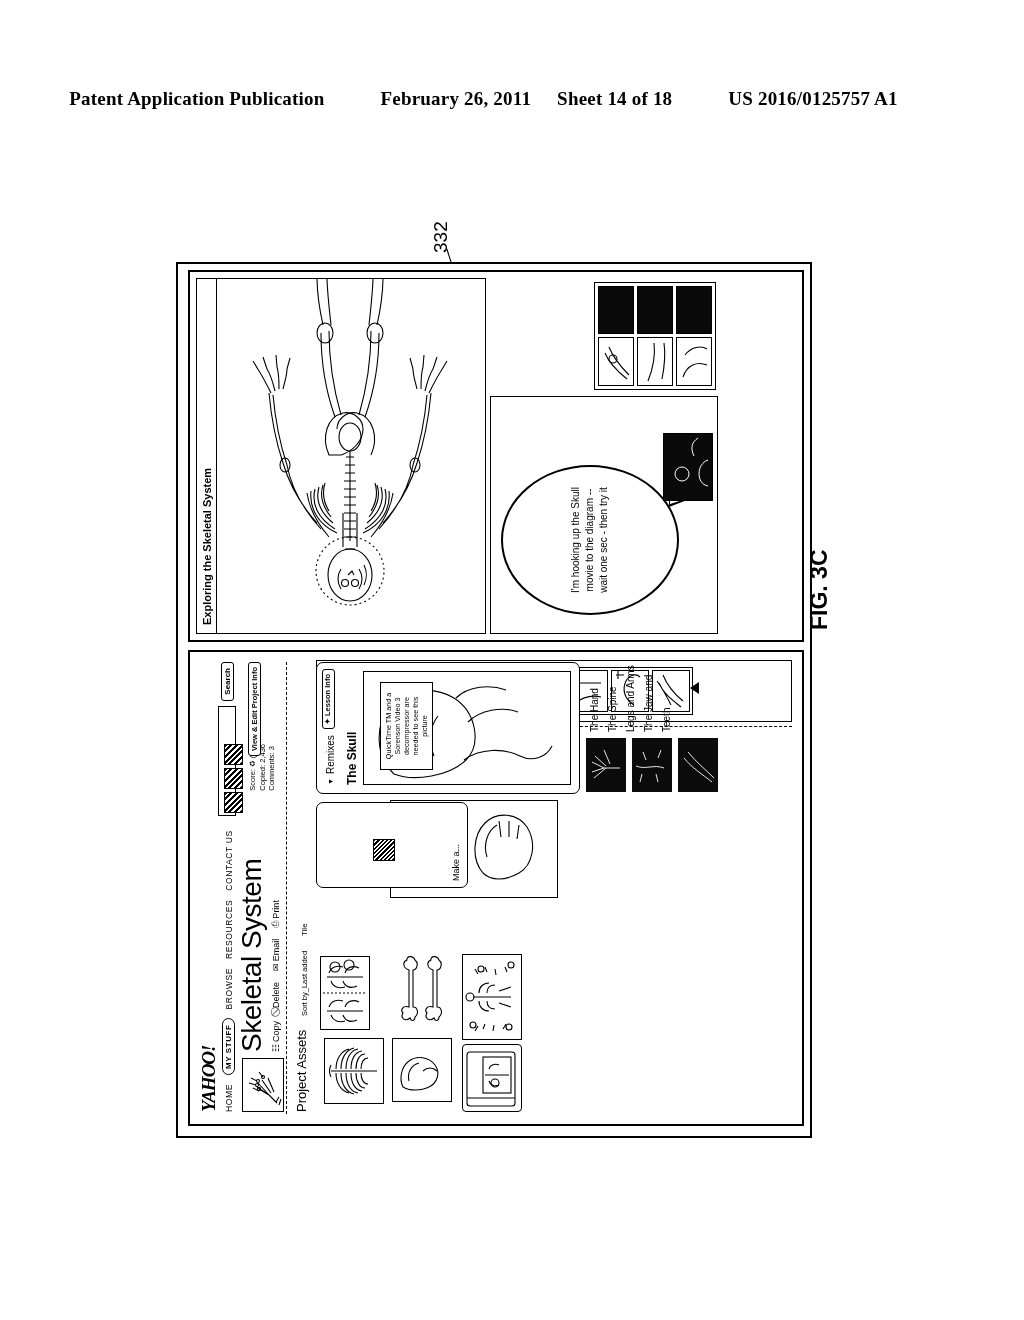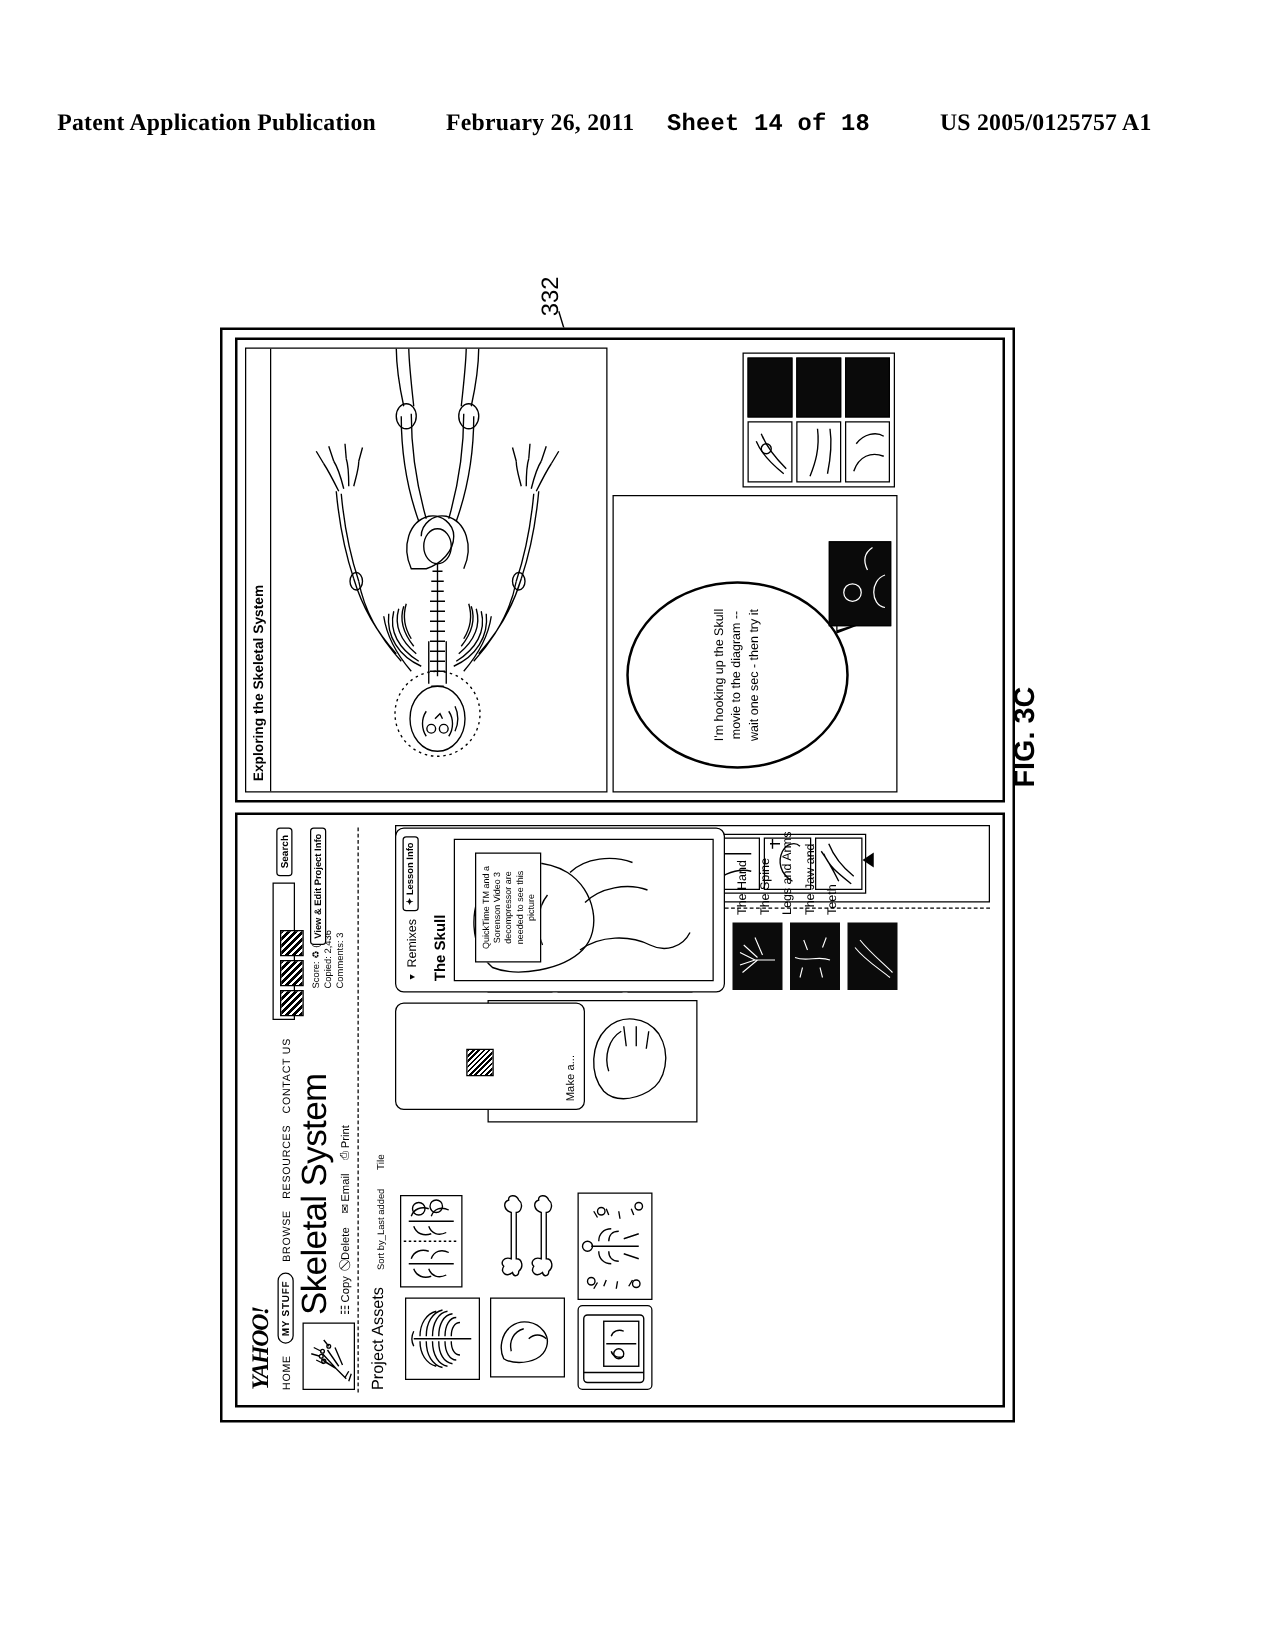--- a/index.html
+++ b/index.html
@@ -6,21 +6,21 @@
   body{width:1024px;height:1320px;position:relative;
        font-family:"Liberation Serif",serif;color:#000;overflow:hidden;}
 
   
   .pat-header{position:absolute;top:88px;left:0;width:967px;
     display:flex;justify-content:center;align-items:baseline;gap:12px;
     font-family:"Liberation Serif",serif;font-weight:bold;font-size:19px;
     letter-spacing:.2px;}
   .pat-header .h-pub{margin-right:44px;}
   .pat-header .h-date{margin-right:14px;}
-  .pat-header .h-sheet{margin-right:44px;font-family:Liberation Mono, monospace;}
+  .pat-header .h-sheet{margin-right:44px;}
 
   
   .fig-label{position:absolute;left:806px;top:630px;
     font-family:"Liberation Sans",sans-serif;font-weight:bold;font-size:23px;
     transform:rotate(-90deg);transform-origin:left top;white-space:nowrap;}
 
   
   
   #stage{position:absolute;left:176px;top:1138px;
          width:880px;height:640px;
@@ -189,21 +189,21 @@
   
   .art{stroke:#000;fill:none;stroke-width:1.1;}
 </style>
 </head>
 <body>
 
 <div class="pat-header">
   <span class="h-pub">Patent Application Publication</span>
   <span class="h-date">February 26, 2011</span>
   <span class="h-sheet">Sheet 14 of 18</span>
-  <span class="h-num">US 2005/0125757 A1</span>
+  <span class="h-num">US 2016/0125757 A1</span>
 </div>
 
 <div class="fig-label">FIG. 3C</div>
 
 <div class="callout" style="left:181px;top:735px;">330</div>
 <div class="callout" style="left:430px;top:253px;">332</div>
 <div class="callout" style="left:200px;top:970px;">334</div>
 <div class="callout" style="left:778px;top:915px;">335</div>
 <div class="callout" style="left:767px;top:1125px;">336</div>
 

